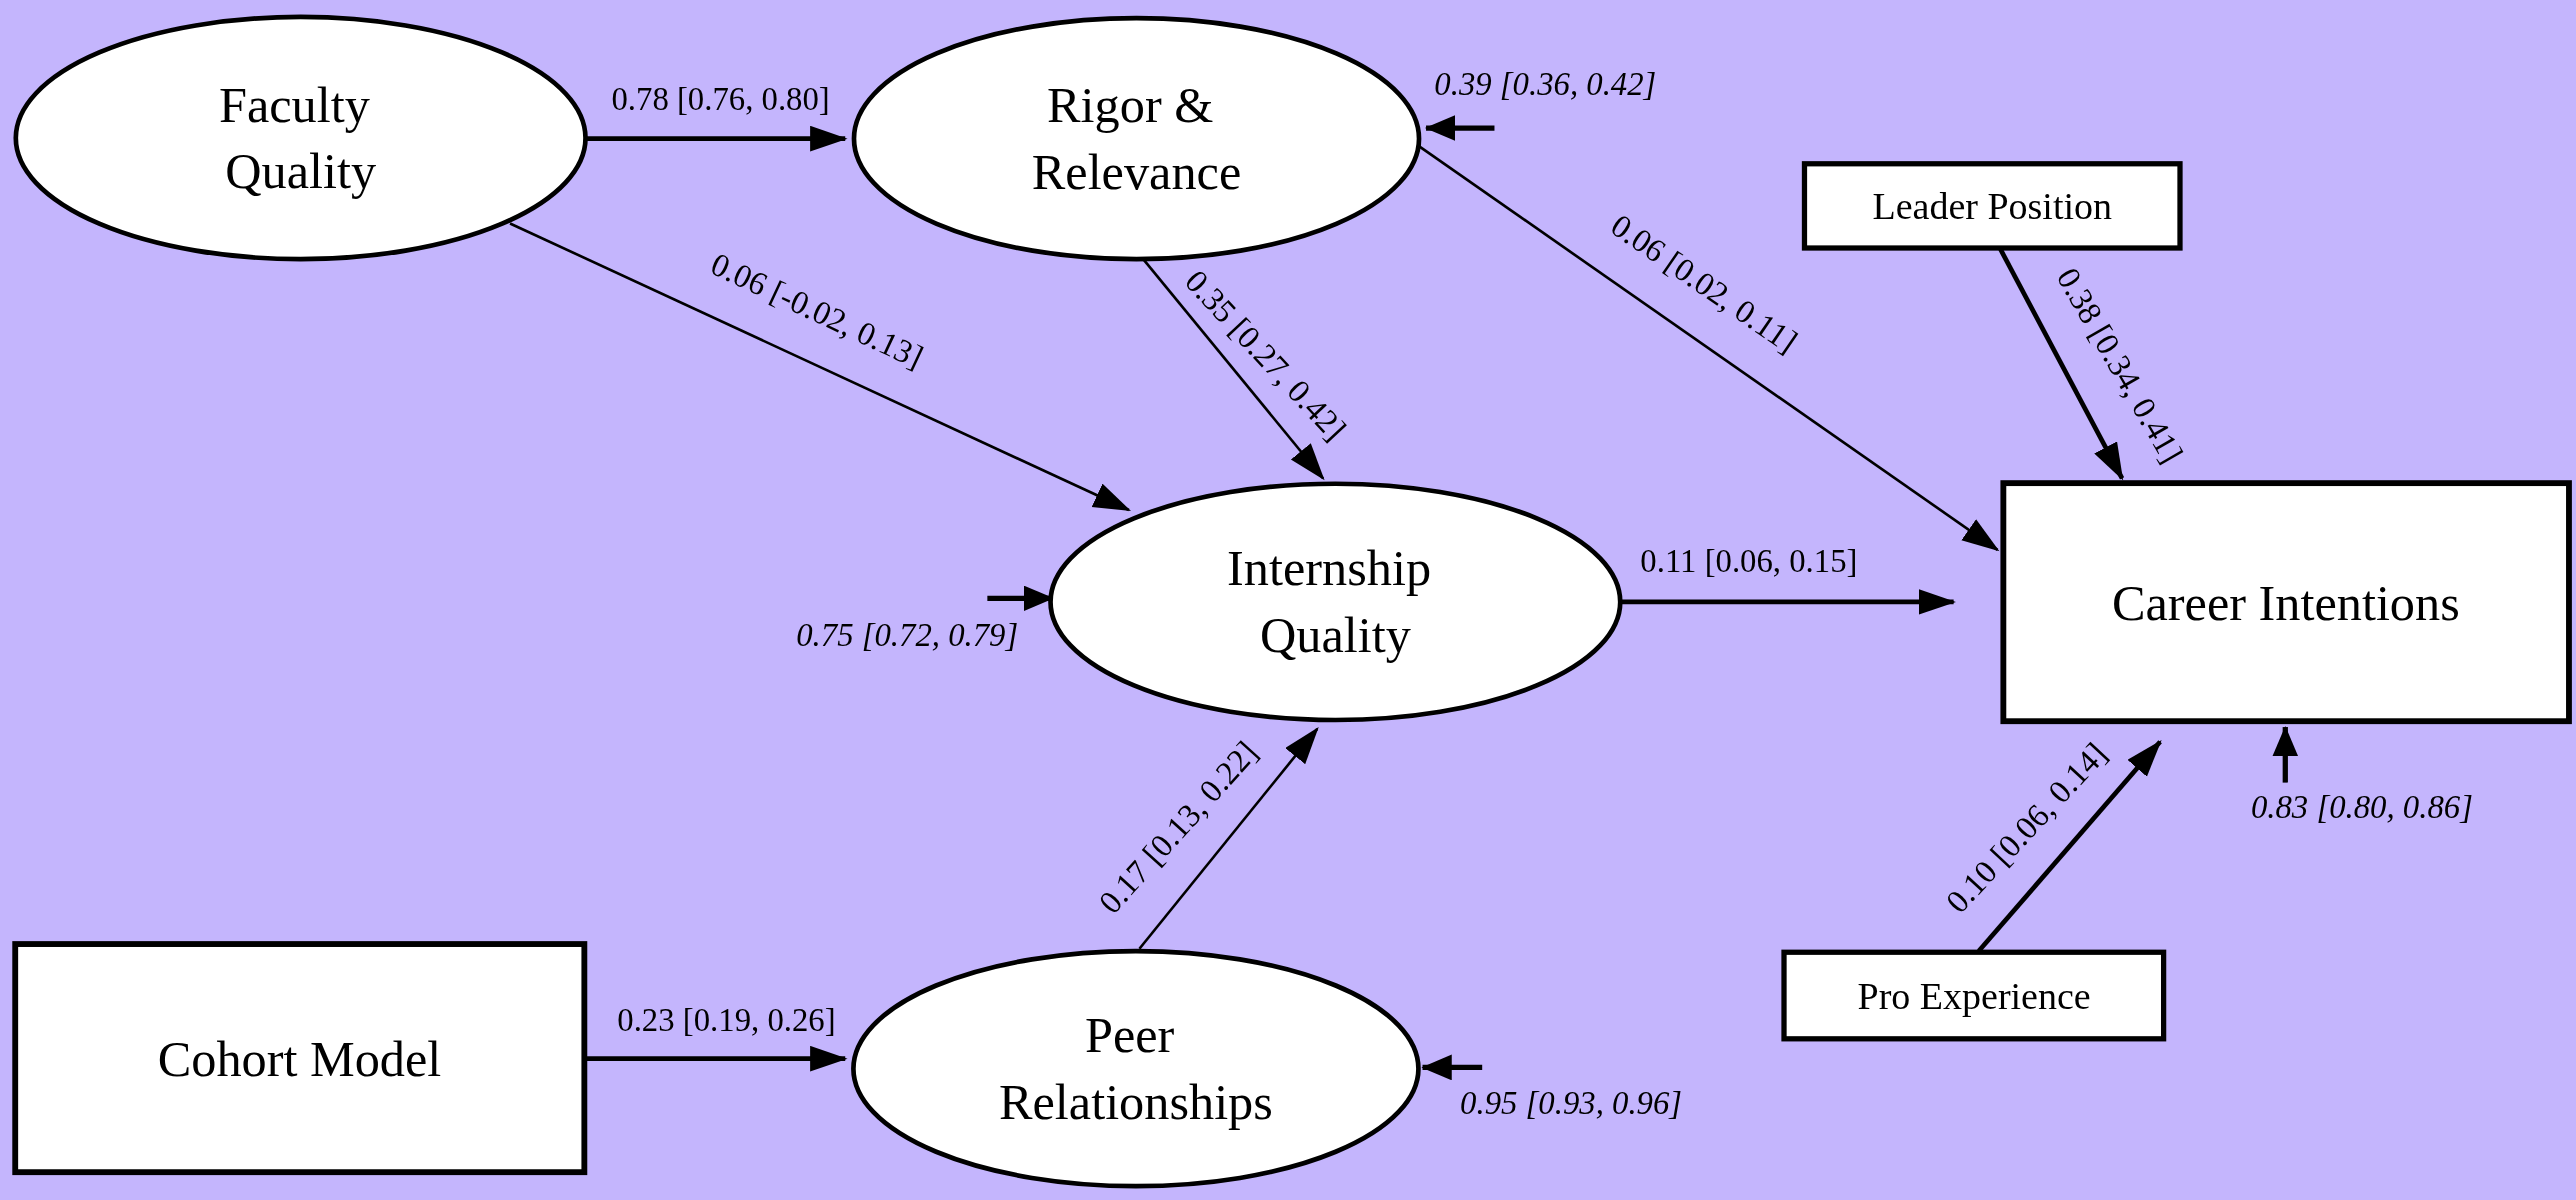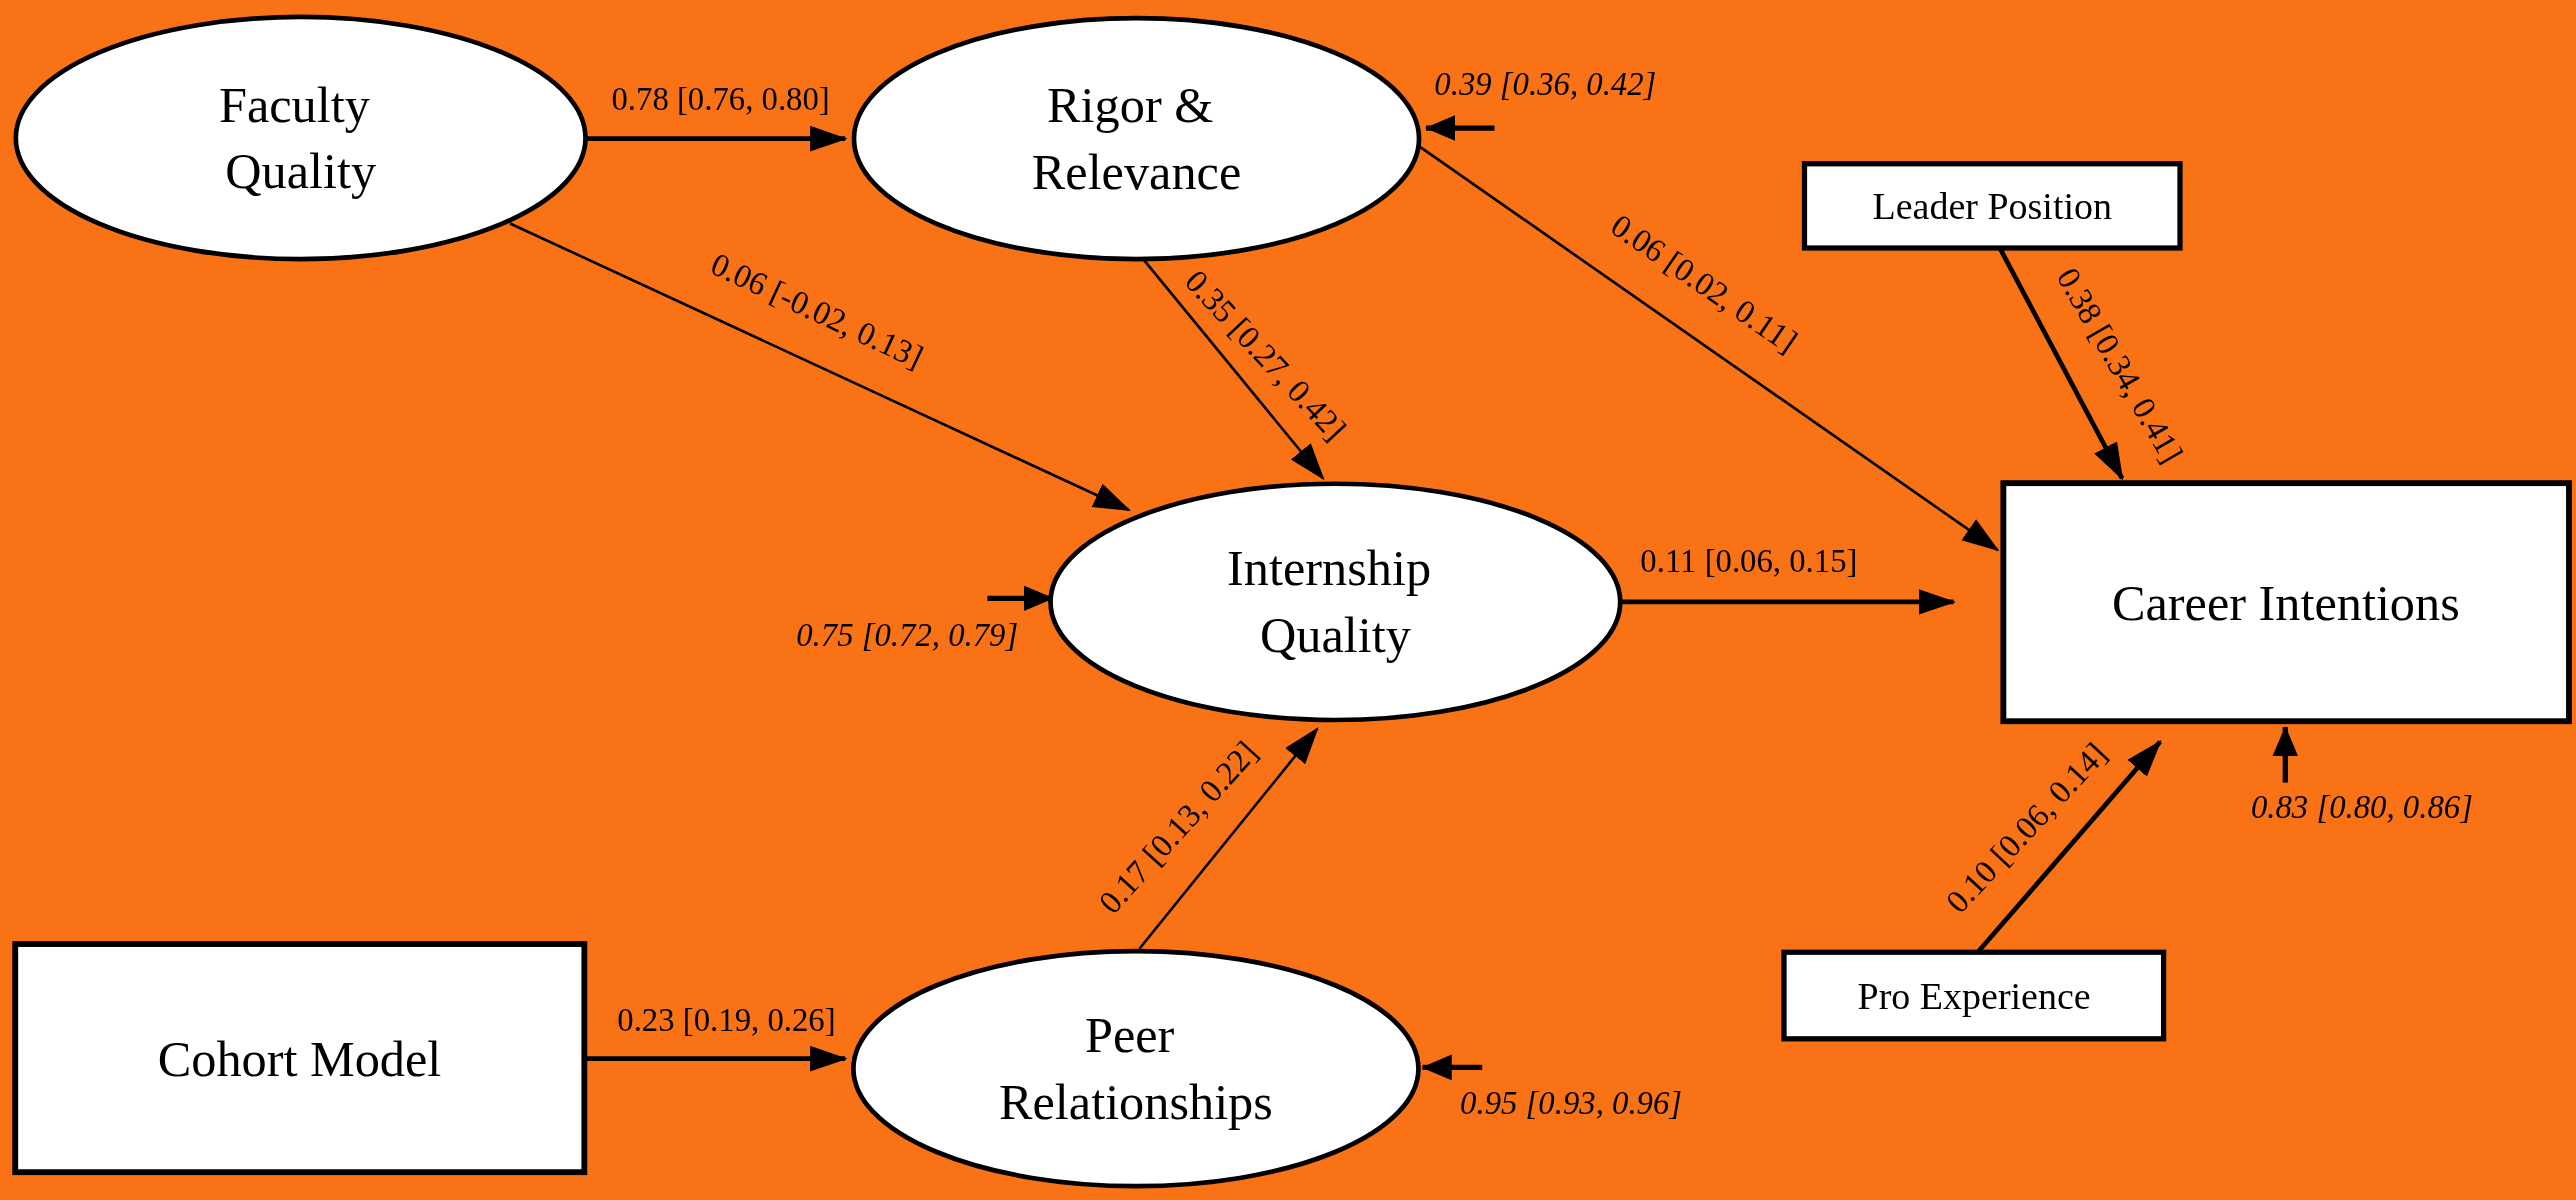--- a/index.html
+++ b/index.html
@@ -2,21 +2,21 @@
 <html style="font-size:9.4px"><head>
 <meta charset="utf-8">
 <style>
   html, body {
     margin: 0;
     padding: 0;
     background: #ffffff;
   }
   .figure-wrap {
     width: 100%;
-    background: #f97316;
+    background: #c4b5fd;
   }
   svg { display: block; width: 100%; height: auto; }
   .node-shape {
     fill: #ffffff;
     stroke: #000000;
   }
   .ellipse-shape { stroke-width: 8; }
   .rect-shape { stroke-width: 10; }
   .rect-shape-small { stroke-width: 9; }
   .node-label {

